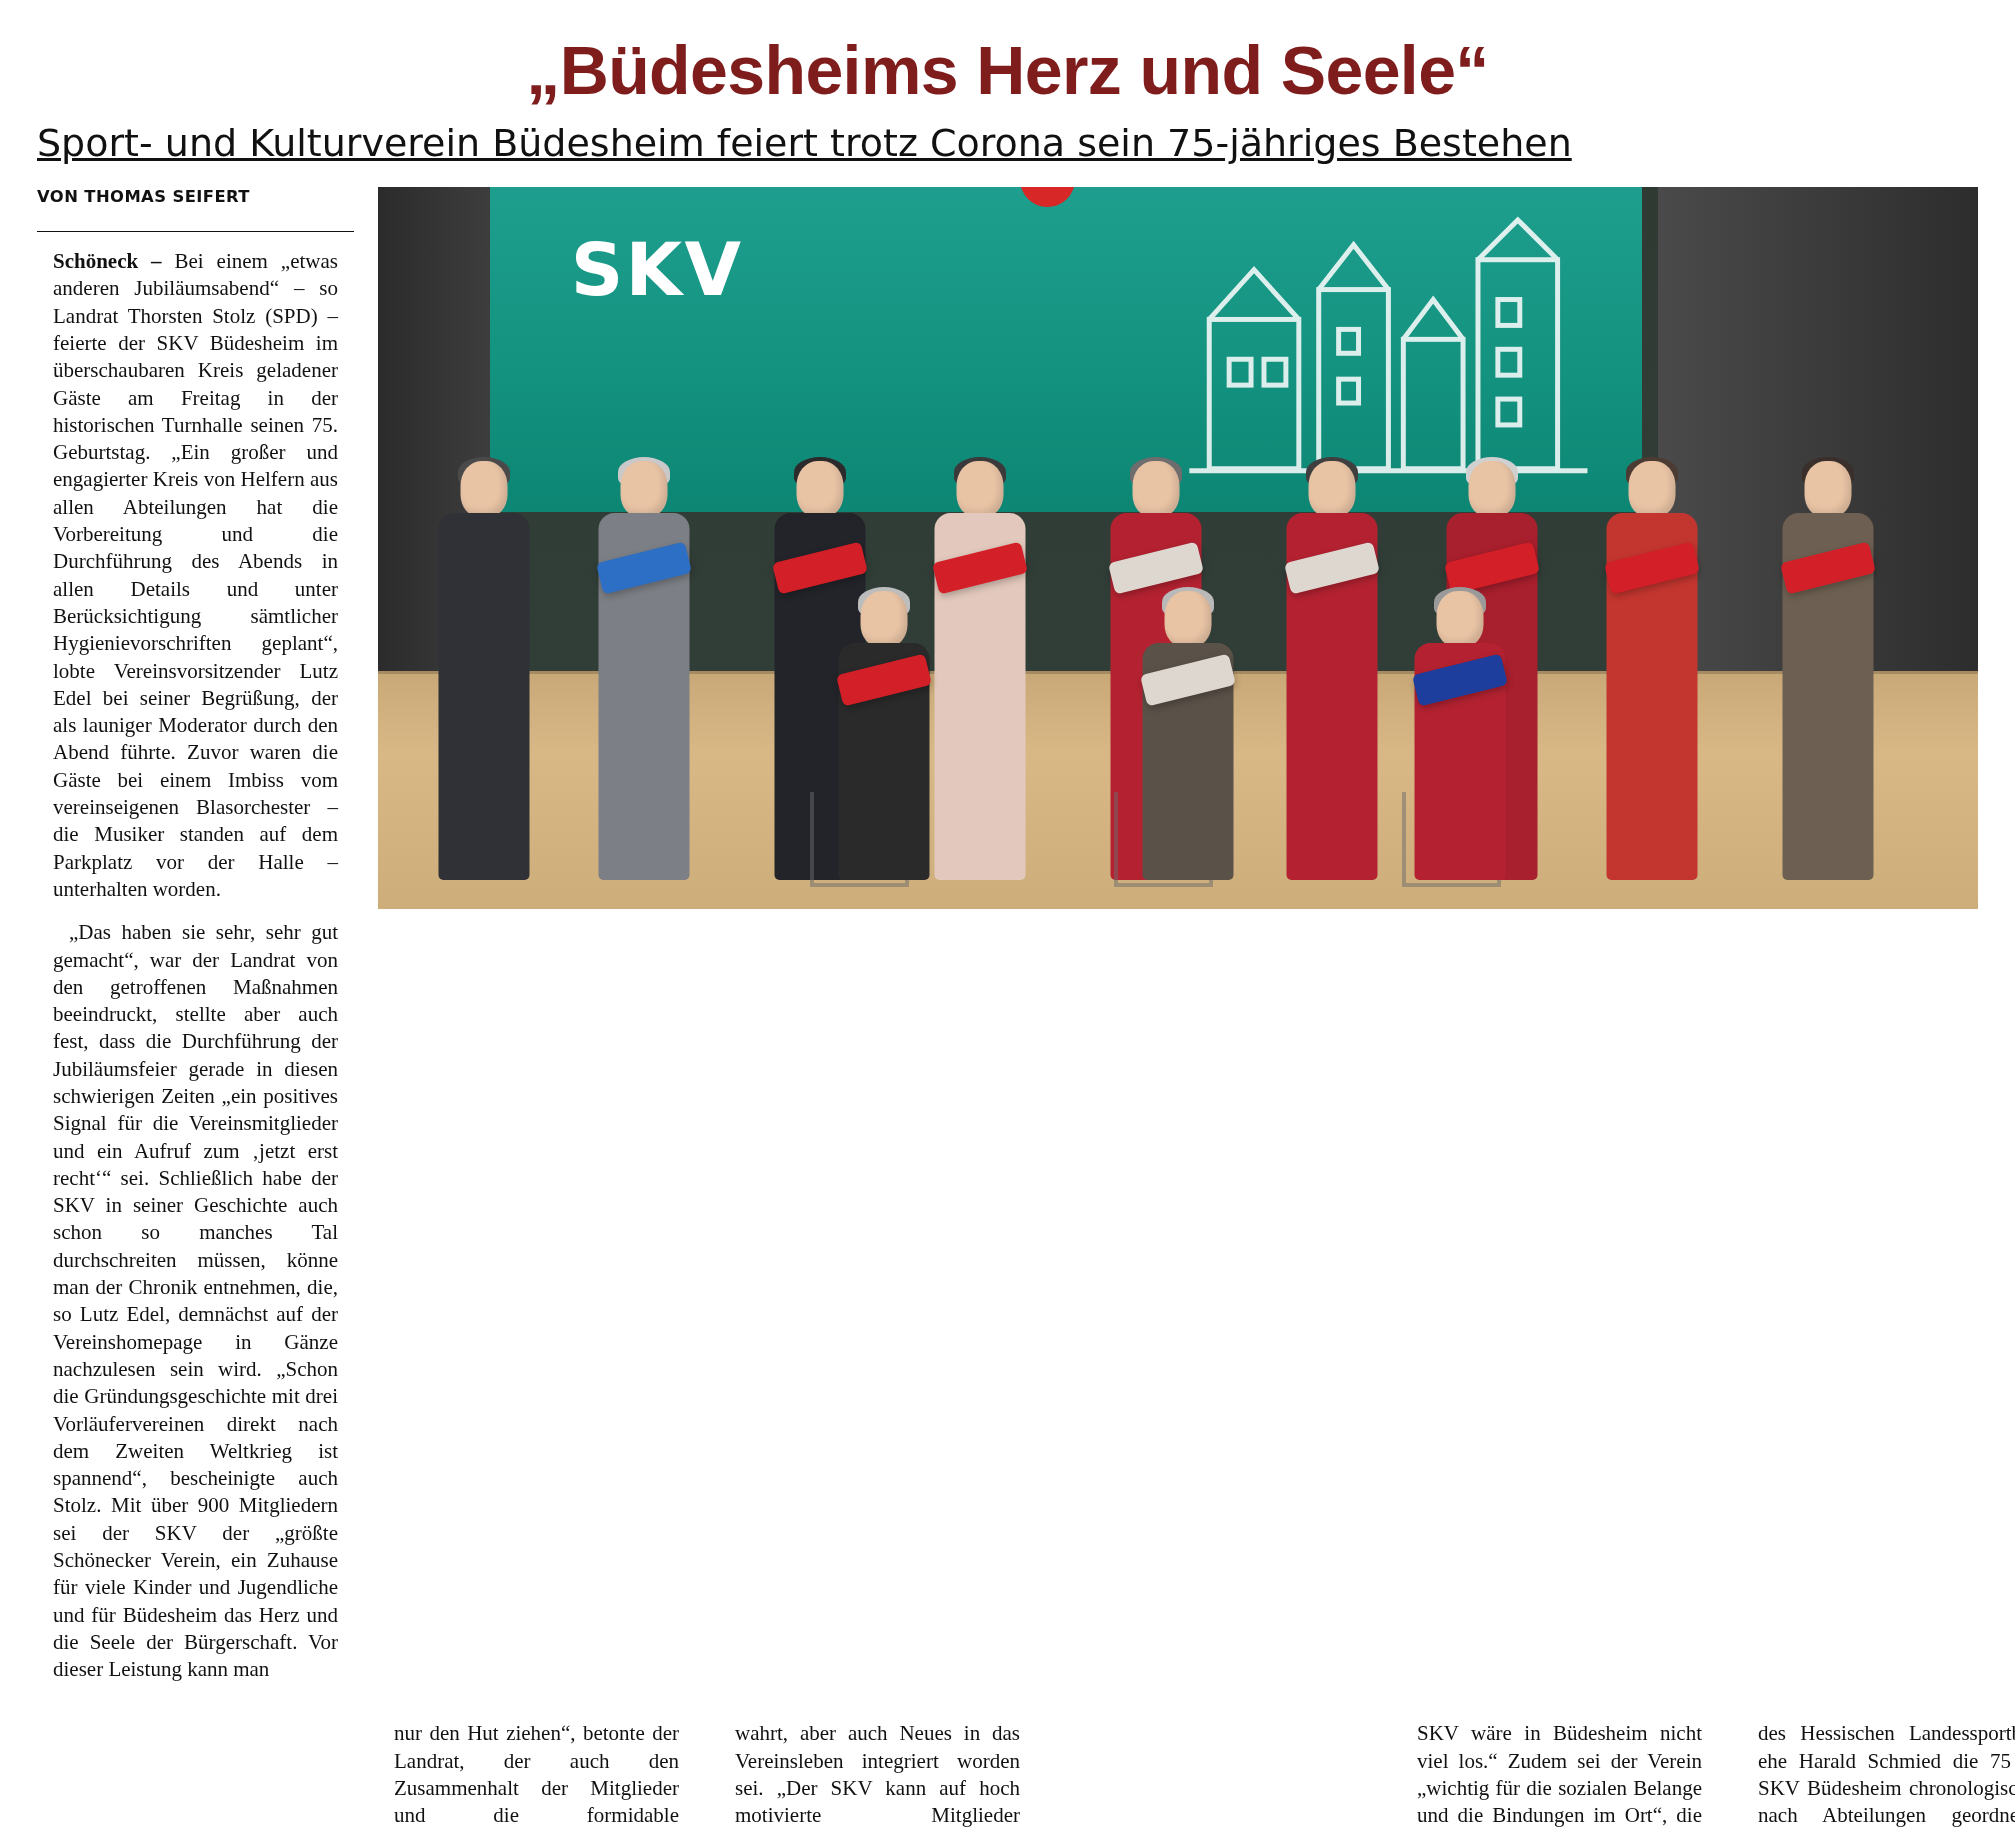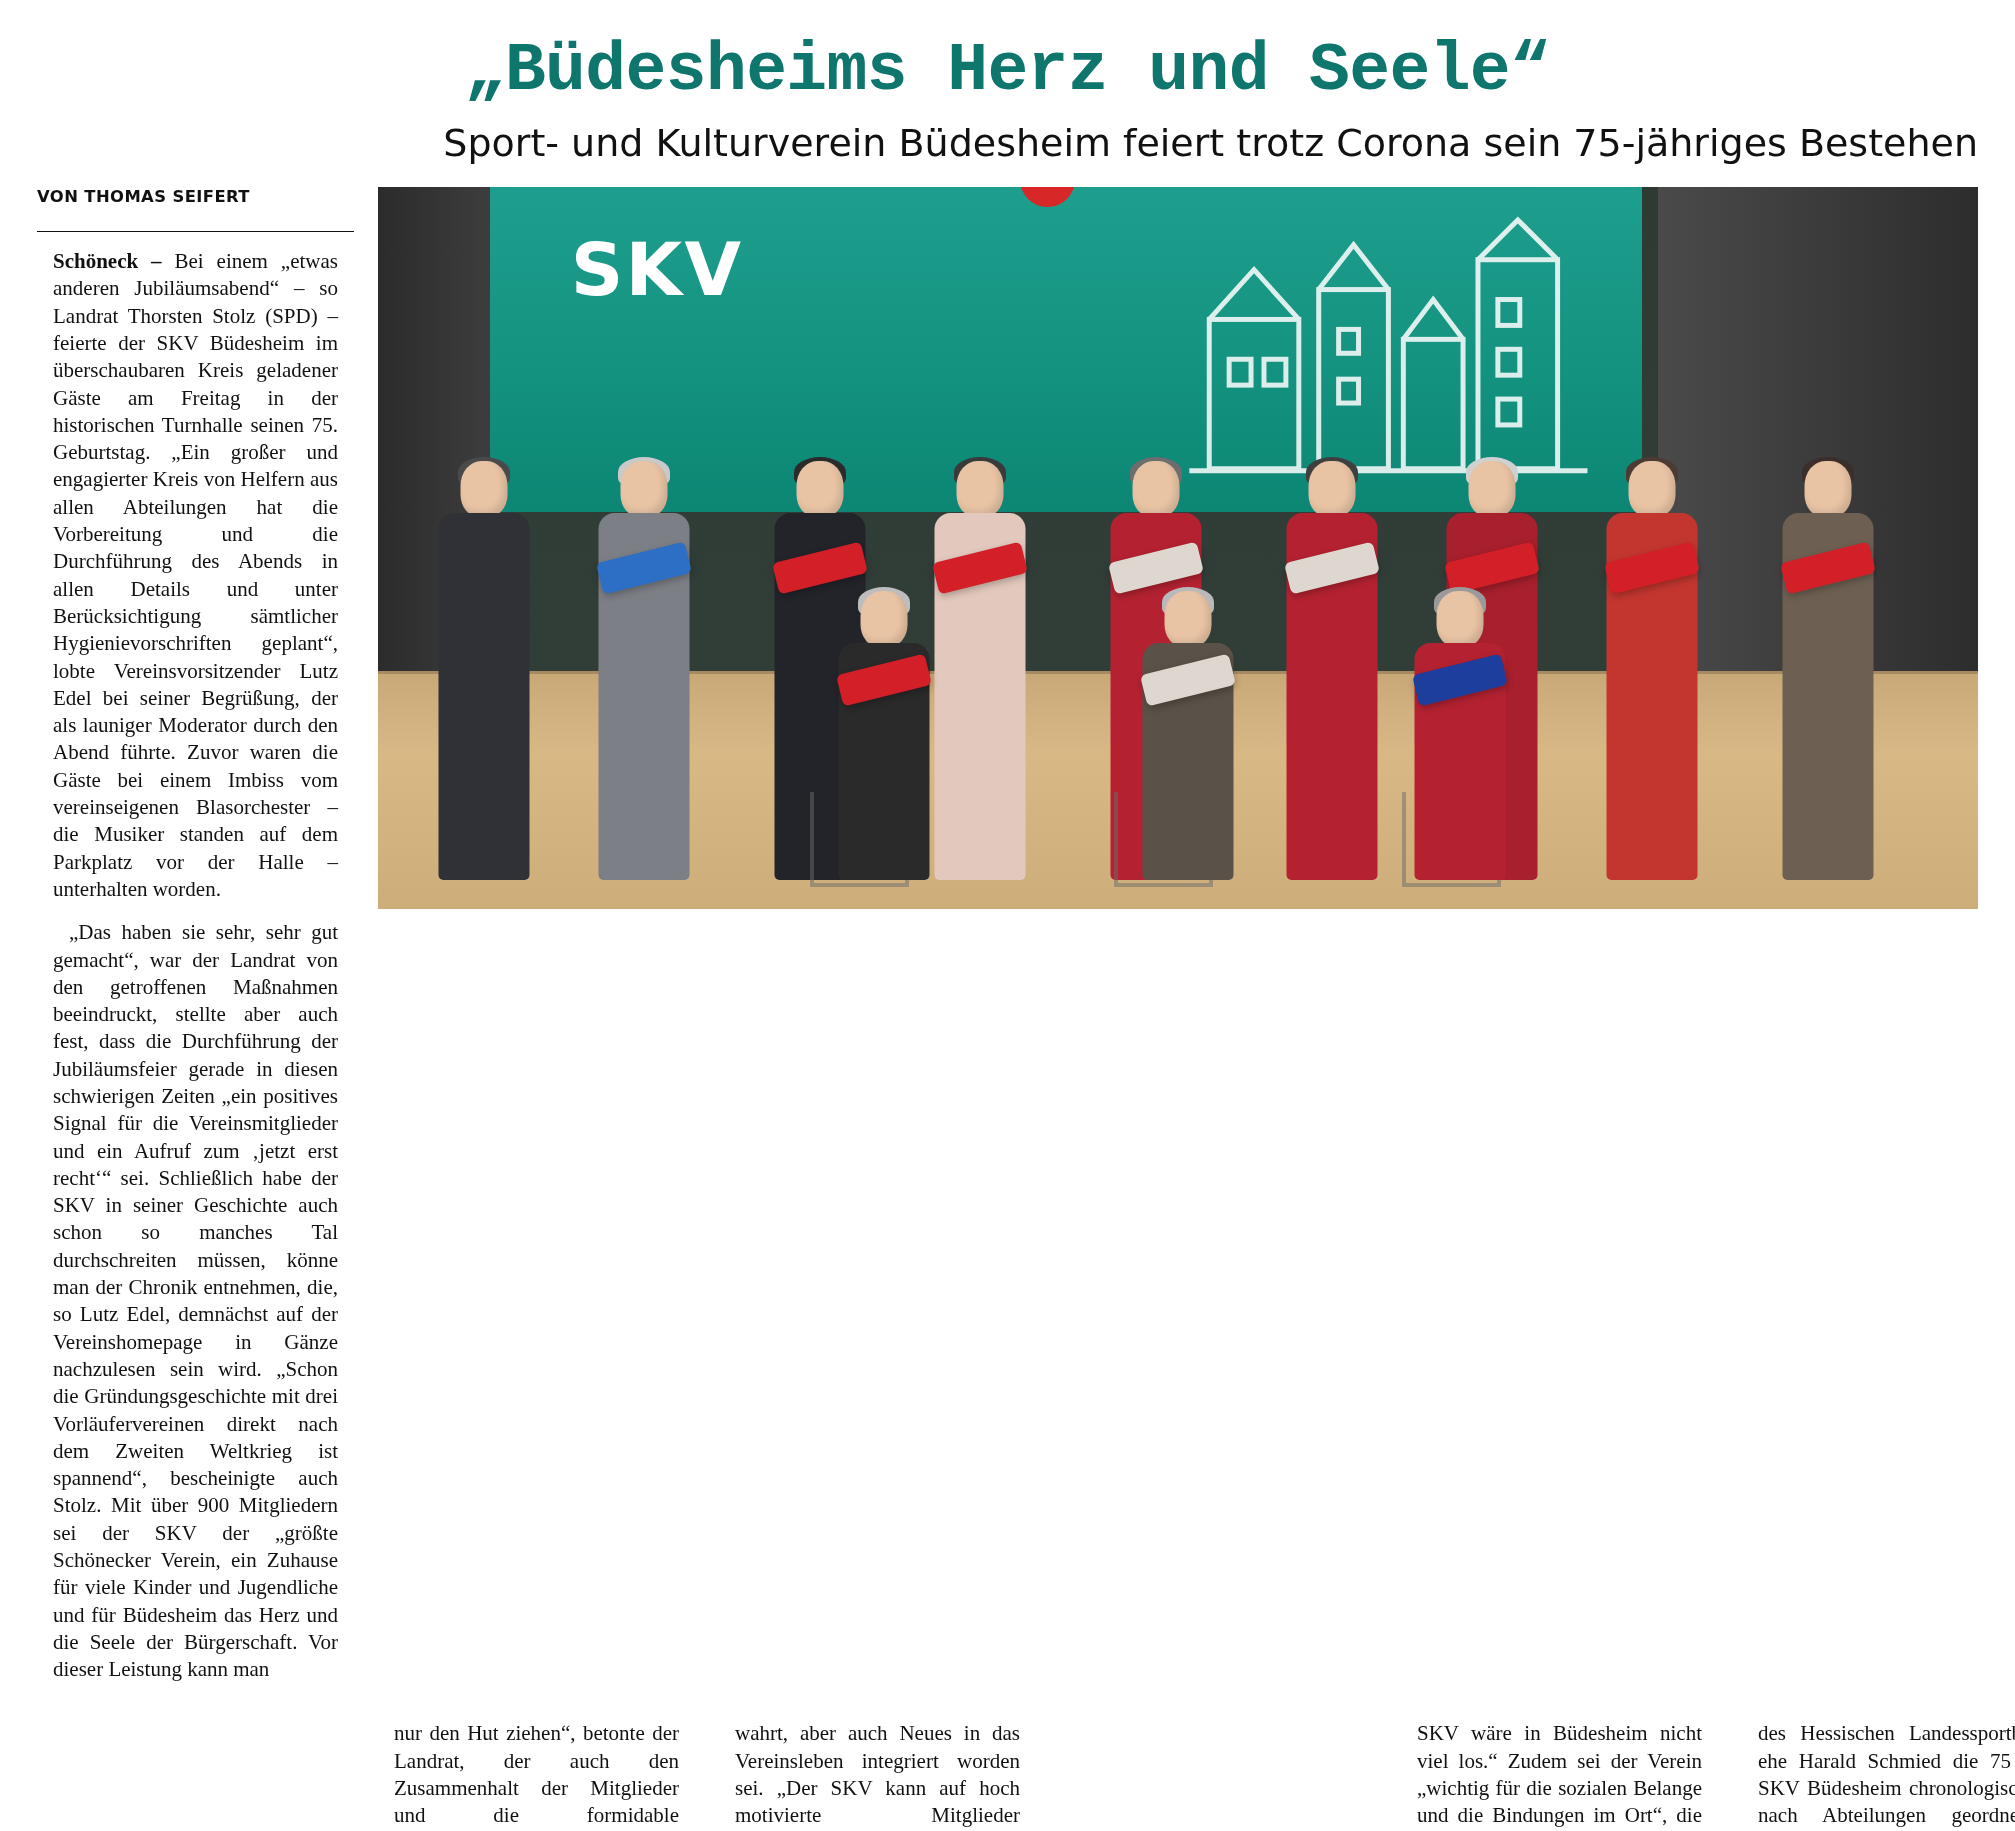--- a/index.html
+++ b/index.html
@@ -16,37 +16,38 @@
   .page {
     width: 2015px;
     min-height: 1832px;
     box-sizing: border-box;
     padding: 24px 37px 18px 37px;
     position: relative;
   }
 
   
   .headline {
-    font-family: Liberation Mono, monospace;
+    font-family: Liberation Sans, sans-serif;
     font-weight: bold;
     font-size: 68px;
     line-height: 1.05;
     text-align: center;
     letter-spacing: -0.6px;
     margin: 11px 0 0 0;
-    color: #0f766e;
+    color: #7f1d1d;
   }
   .subheadline {
     font-family: "DejaVu Sans", sans-serif;
     font-weight: normal;
     font-size: 38px;
     line-height: 1.15;
-    text-align: right;
+    text-align: left;
     margin: 16px 0 21px 0;
     color: #111111;
+    text-decoration: underline;
   }
 
   
   .top-area {
     display: flex;
     align-items: flex-start;
     gap: 0px;
   }
   .lead-col {
     width: 341px;

